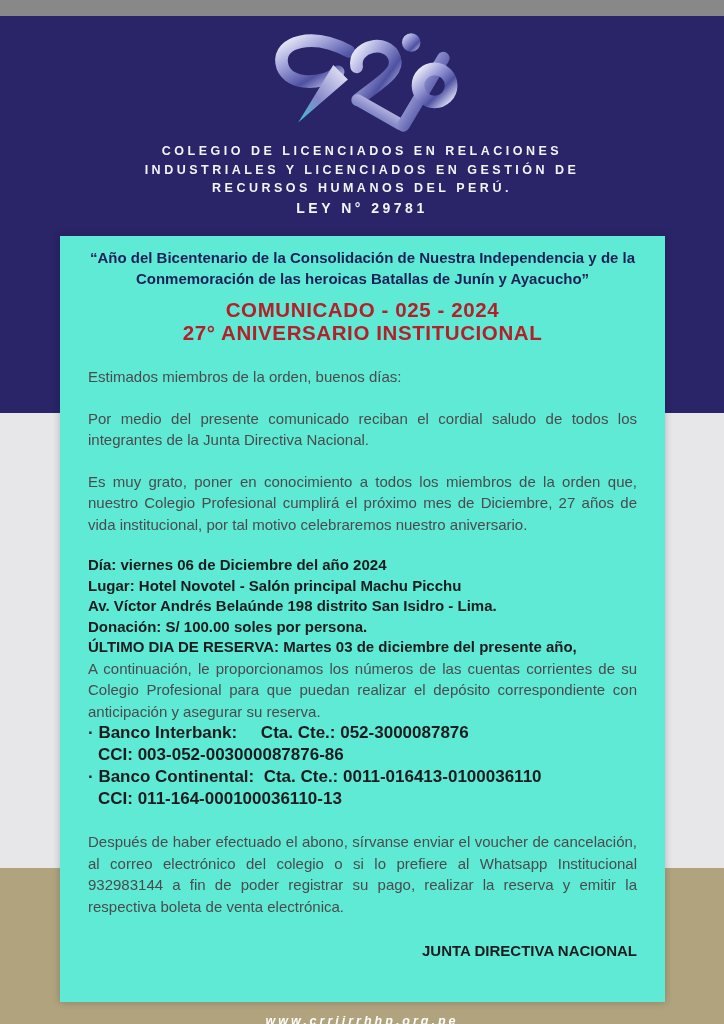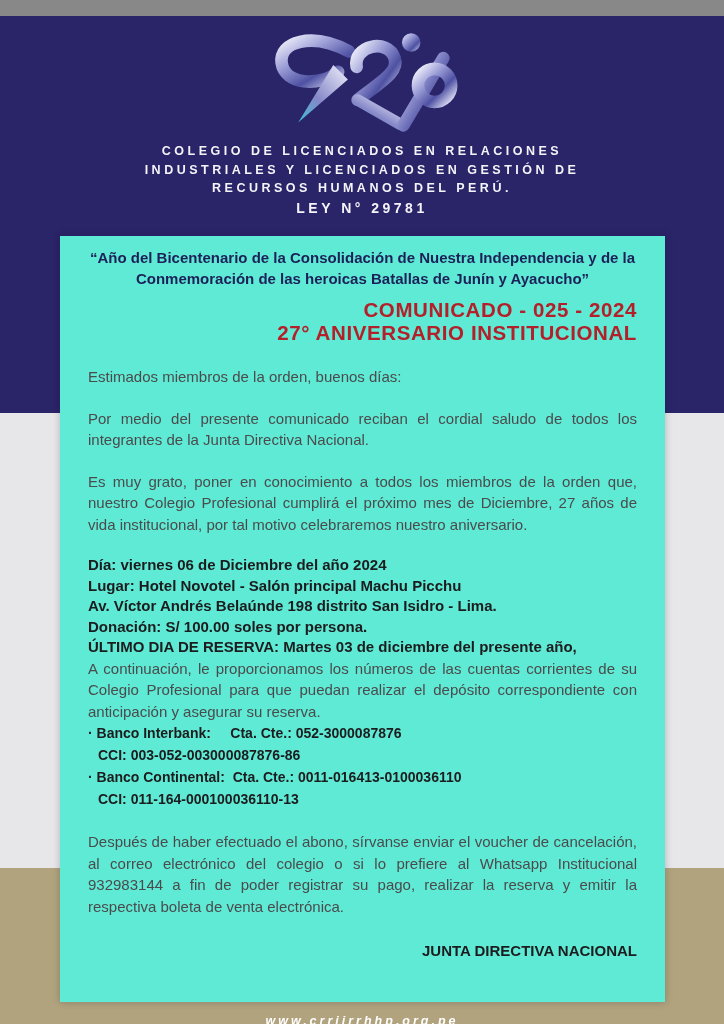--- a/index.html
+++ b/index.html
@@ -71,21 +71,21 @@
     text-align: center;
     white-space: pre-line;
   }
   .doc-title {
     margin-top: 9px;
     color: #b3202a;
     font-weight: bold;
     font-size: 20.5px;
     line-height: 23px;
     letter-spacing: 0.6px;
-    text-align: right;
+    text-align: center;
   }
   .body-text {
     color: #4b4b4d;
     font-size: 15px;
     line-height: 21.5px;
     text-align: justify;
   }
   .salutation { margin-top: 22px; }
   .para { margin-top: 20px; }
   .event-block {
@@ -94,21 +94,21 @@
     font-weight: bold;
     font-size: 15px;
     line-height: 20.5px;
   }
   .accounts-intro {
     margin-top: 0;
   }
   .bank-block {
     color: #1c1c1e;
     font-weight: bold;
-    font-size: 14px;
+    font-size: 17px;
     line-height: 22px;
   }
   .bank-line1 { white-space: pre-wrap; }
   .bank-line2 { padding-left: 10px; }
   .payment { margin-top: 21px; }
   .note {
     margin-top: 22px;
     color: #1c1c1e;
     font-weight: bold;
     font-size: 15.5px;

